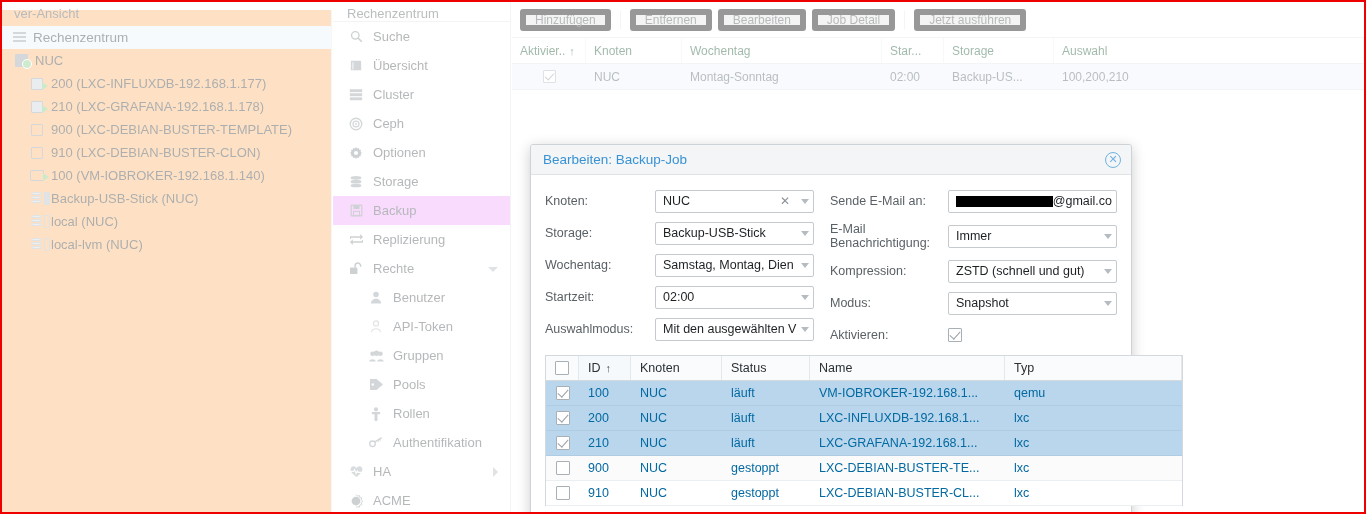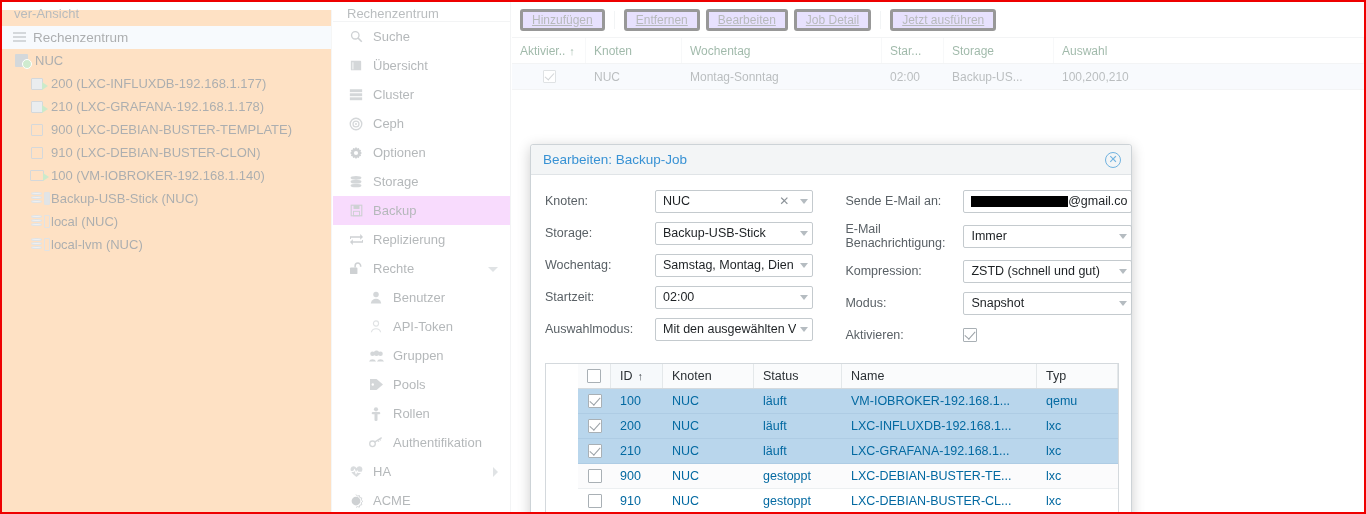--- a/index.html
+++ b/index.html
@@ -157,26 +157,25 @@
     background: #ffffff;
     opacity: .40;
   }
   .toolbar {
     height: 36px; display: flex; align-items: center;
     padding: 0 8px; gap: 6px;
     border-bottom: 1px solid #e3e6e8;
   }
   .tb-btn {
     height: 22px; padding: 0 9px;
-    border: 3px solid #000000; border-radius: 3px;
-    background: #c4b5fd;
+    border: 6px solid #000000; border-radius: 3px;
+    background: #e5e5e5;
     font-size: 12px; color: #4b5256;
     display: flex; align-items: center;
     white-space: nowrap;
-    text-decoration: underline;
   }
   .tb-sep { width: 1px; height: 18px; background: #e0e4e7; margin: 0 3px; }
 
   .bg-grid { width: 100%; }
   .bg-hdr {
     display: flex; height: 26px; align-items: stretch;
     border-bottom: 1px solid #e3e6e8;
     font-size: 12px; color: #14532d;
   }
   .bg-hdr > div {
@@ -234,21 +233,21 @@
     border-radius: 3px 3px 0 0;
   }
   .dlg-title { font-size: 13.5px; color: #3892d4; }
   .dlg-close {
     width: 16px; height: 16px;
     border: 1.4px solid #71b3e0; border-radius: 50%;
     color: #71b3e0; font-size: 11px; line-height: 13px;
     text-align: center;
   }
   .dlg-body { padding: 12px 14px 0 14px; }
-  .form-cols { display: flex; gap: 16px; }
+  .form-cols { display: flex; gap: 0; }
   .fcol { width: 287px; }
   .fcol.right { margin-left: 16px; }
   .frow {
     display: flex; align-items: center;
     height: 28px; margin-bottom: 4px;
   }
   .frow.tall { height: 34px; align-items: center; }
   .flabel {
     font-size: 12.5px; color: #5a6166;
     width: 110px; flex: 0 0 110px;
@@ -285,25 +284,24 @@
   }
   .cb-md.on::after {
     content: ""; position: absolute;
     left: 3px; top: 0px; width: 5px; height: 9px;
     border: solid #9aa1a6; border-width: 0 1.7px 1.7px 0;
     transform: rotate(42deg);
   }
 
   
   .vm-grid {
-    margin-top: 10px;
+    margin-top: 2px;
     border: 1px solid #d4d9dd;
     border-bottom: none;
-    width: 574px;
-    padding-left: 32px;
+    width: 638px;
   }
   .vm-hdr {
     display: flex; height: 25px; align-items: stretch;
     background: #fafbfc;
     border-bottom: 1px solid #d4d9dd;
     font-size: 12.5px; color: #2b3034;
   }
   .vm-hdr > div {
     display: flex; align-items: center; padding-left: 9px;
     border-right: 1px solid #e4e8ea;

